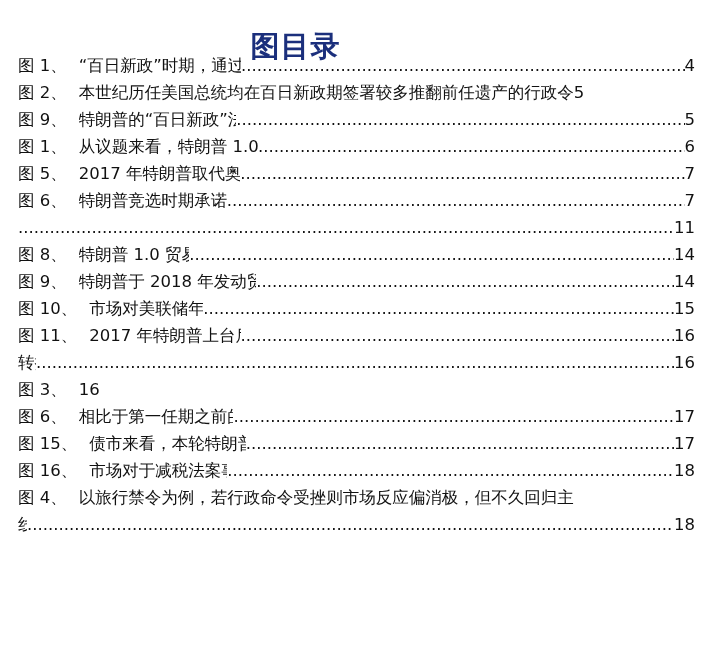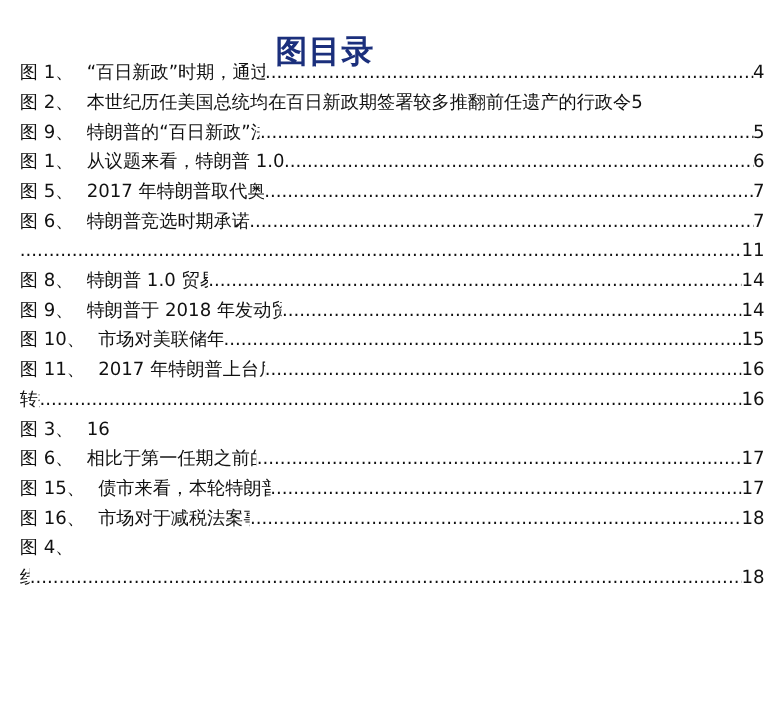--- a/index.html
+++ b/index.html
@@ -217,20 +217,21 @@
       <span class="toc-num">图 16、</span>
       <span class="toc-text">市场对于减税法案事件的反应积极且影响时间较长</span>
       <span class="toc-leader"></span>
       <span class="toc-page">18</span>
     </div>
   </a>
 
   <a class="toc-entry">
     <div class="toc-line">
       <span class="toc-num">图 4、</span>
+      <span class="toc-text">以旅行禁令为例，若行政命令受挫则市场反应偏消极，但不久回归主</span>
     </div>
     <div class="toc-cont">
       <span class="toc-text">线</span>
       <span class="toc-leader"></span>
       <span class="toc-page">18</span>
     </div>
   </a>
 
 </div>
 

